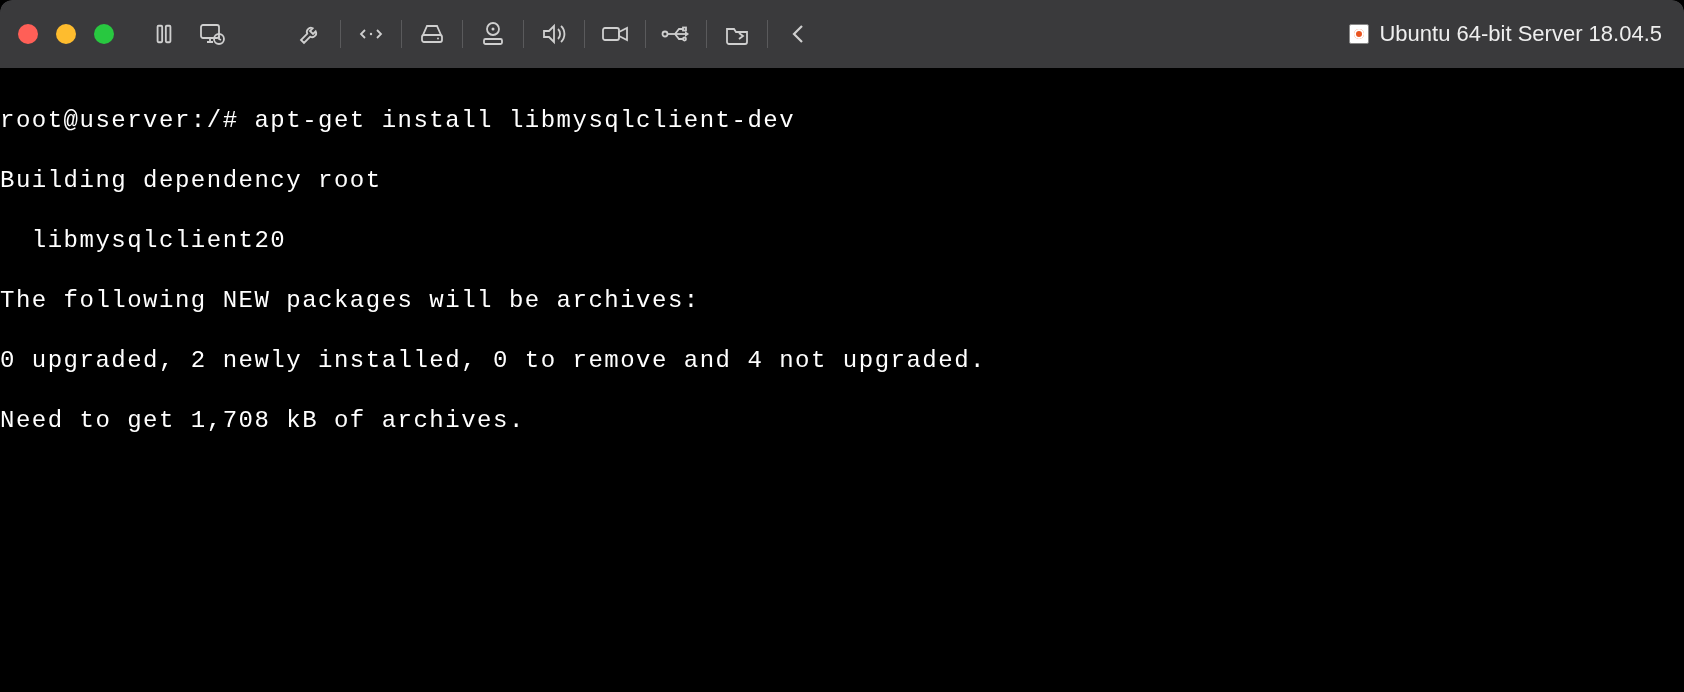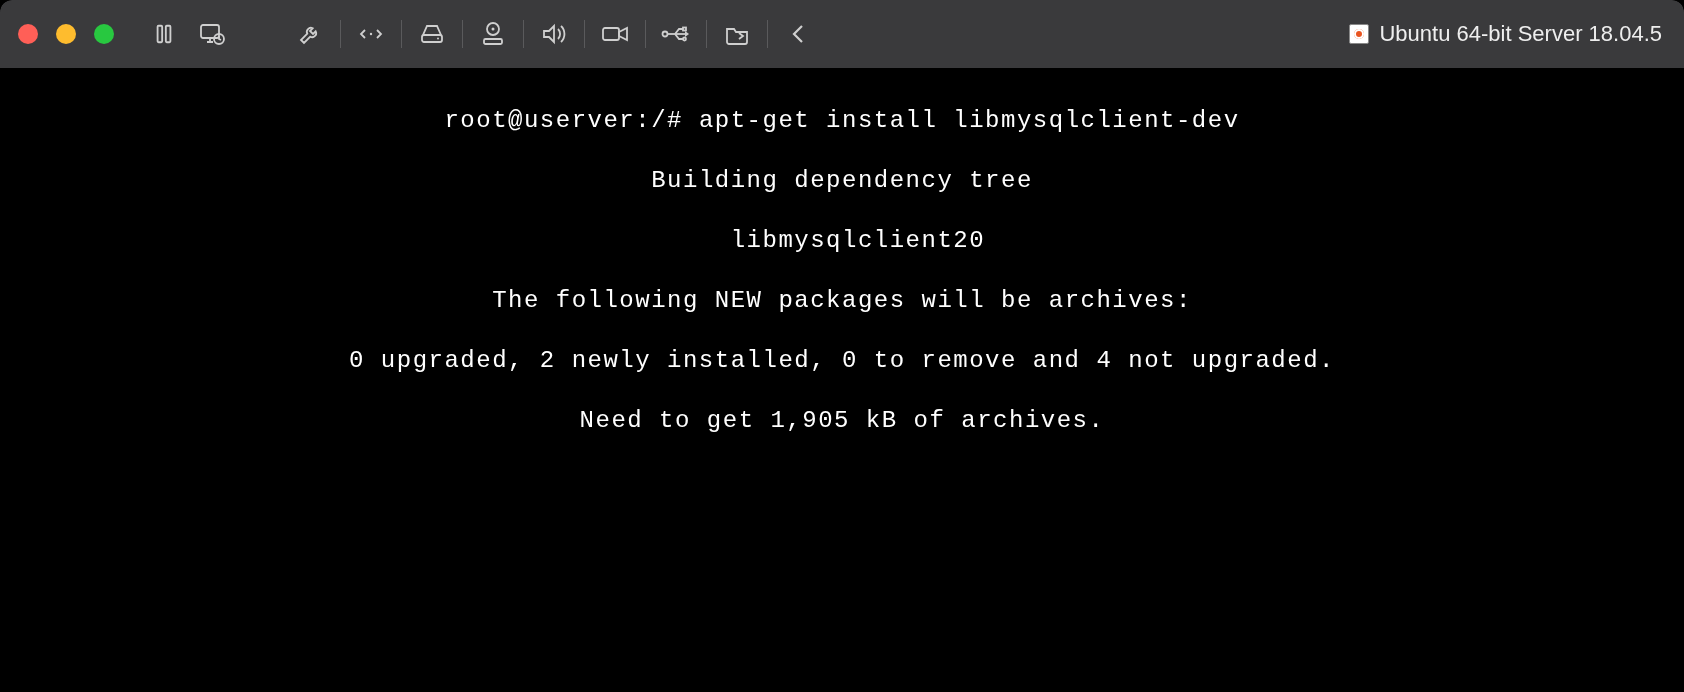--- a/index.html
+++ b/index.html
@@ -68,21 +68,20 @@
     width: 100%;
     height: calc(100% - 68px);
     background: #000;
     padding: 8px 0 0 0;
     color: #ffffff;
     font-family: "Menlo", "Consolas", "Liberation Mono", monospace;
     font-size: 24px;
     line-height: 30px;
     white-space: pre;
     letter-spacing: 1.5px;
-    text-align: center;
   }
   .terminal .line { display: block; }
   svg { display: block; }
 </style>
 </head>
 <body>
 
 <div class="titlebar">
 
   <div class="traffic-lights">
@@ -204,20 +203,20 @@
     <span class="title-logo">
       <span class="title-logo-inner"></span>
     </span>
     <span>Ubuntu 64-bit Server 18.04.5</span>
   </div>
 
 </div>
 
 <div class="terminal">
 <span class="line">root@userver:/# apt-get install libmysqlclient-dev</span>
-<span class="line">Building dependency tree</span>
+<span class="line">Building dependency root</span>
 <span class="line">  libmysqlclient20</span>
 <span class="line">The following NEW packages will be archives:</span>
 <span class="line">0 upgraded, 2 newly installed, 0 to remove and 4 not upgraded.</span>
-<span class="line">Need to get 1,905 kB of archives.</span>
+<span class="line">Need to get 1,708 kB of archives.</span>
 
 
 </div>
 
 </body></html>

